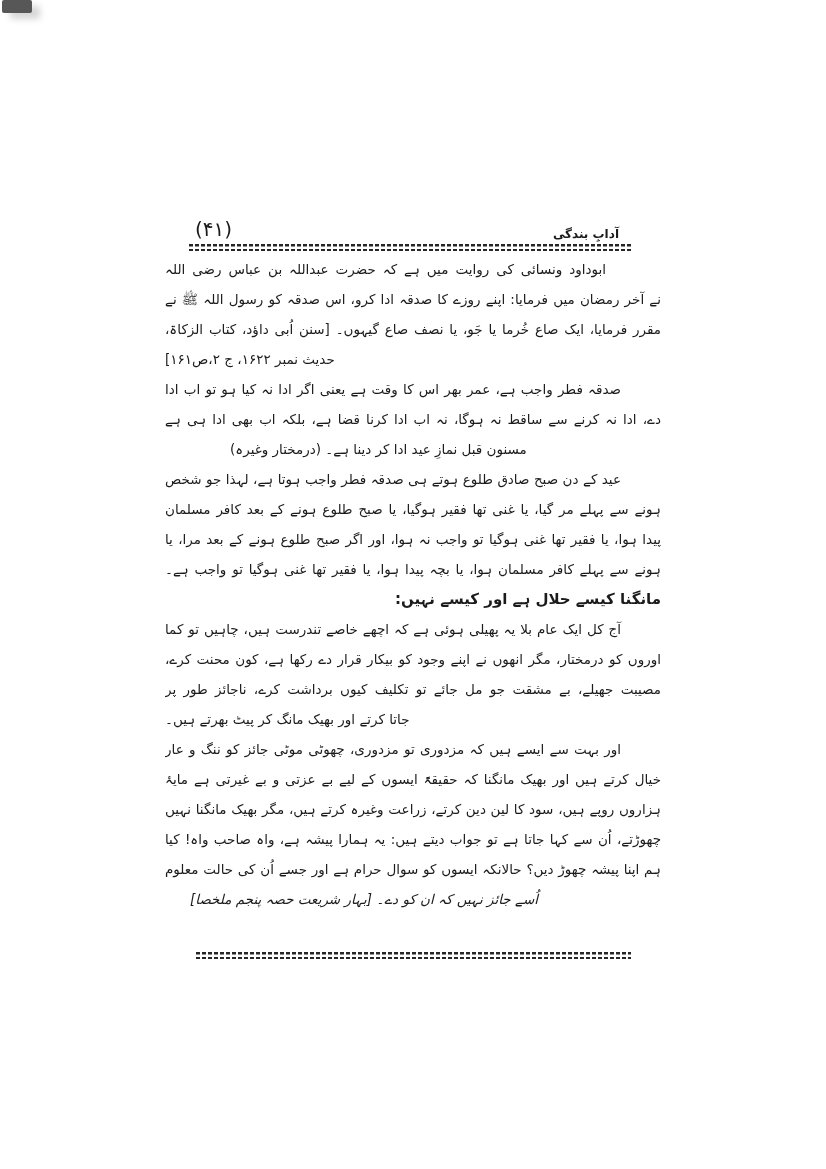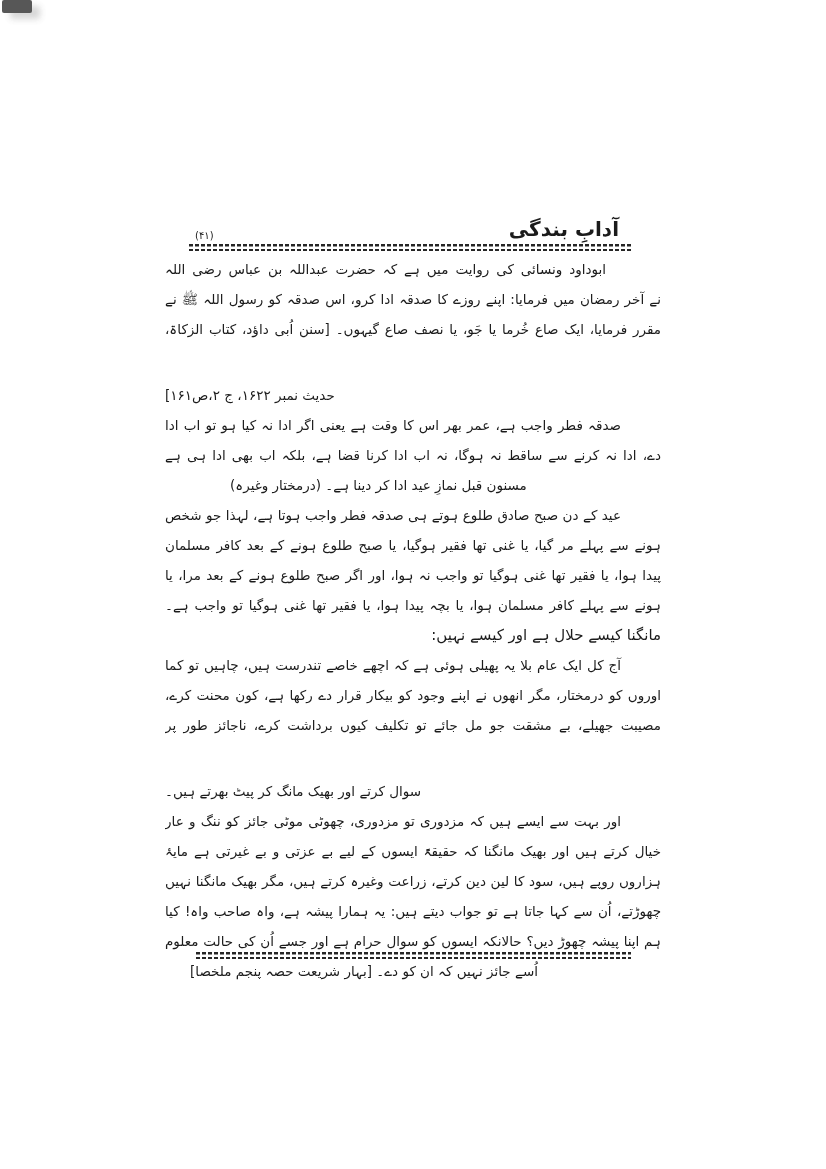--- a/index.html
+++ b/index.html
@@ -12,45 +12,45 @@
   .scan-artifact{
     position:absolute;top:0;left:2px;width:30px;height:13px;
     background:#3a3a3a;opacity:.85;border-radius:2px;
     box-shadow:8px 6px 6px rgba(120,120,120,.35);
   }
   .page-col{position:absolute;left:165px;width:496px;}
   
   .hdr{top:203px;height:40px;display:flex;flex-direction:row;
        justify-content:space-between;align-items:flex-end;direction:rtl;
        padding:0 42px 2px 30px;box-sizing:border-box;}
-  .hdr-title{font-size:20px;font-weight:bold;}
-  .hdr-pagenum{font-size:10px;letter-spacing:1px;}
+  .hdr-title{font-size:12px;font-weight:bold;}
+  .hdr-pagenum{font-size:20px;letter-spacing:1px;}
   
   .rule{
     position:absolute;height:7px;
     background:
       repeating-linear-gradient(90deg,#262626 0 4px,rgba(255,255,255,0) 4px 6px) left top/100% 2.5px no-repeat,
       repeating-linear-gradient(90deg,#262626 0 4px,rgba(255,255,255,0) 4px 6px) left bottom/100% 2.5px no-repeat;
   }
   .rule-top{top:244px;left:189px;width:443px;}
   .rule-bottom{top:952px;left:196px;width:435px;}
   
   .body-text{top:254px;direction:rtl;font-size:13.5px;}
   .ln{
     height:30px;line-height:30px;overflow:hidden;
     text-align:justify;text-align-last:justify;
     white-space:normal;
   }
   .ln.ind1{padding-right:55px;}
   .ln.ind2{padding-right:40px;}
-  .ln.endl{text-align:left;text-align-last:left;margin-top:36px;}
+  .ln.endl{text-align:left;text-align-last:left;}
   .ln.off65{padding-left:0;text-align:center;text-align-last:left;padding-left:65px;}
-  .ln.off25{text-align:left;text-align-last:left;padding-left:25px;}
+  .ln.off25{text-align:left;text-align-last:left;padding-left:25px;font-style:italic;}
   .ln.headline{
-    text-align-last:right;font-weight:normal;font-size:15px;
+    text-align-last:right;font-weight:bold;font-size:15px;
   }
 </style>
 </head>
 <body>
 
 <div class="scan-artifact"></div>
 
 <div class="page-col hdr" style="position:absolute;">
   <span class="hdr-title">آدابِ بندگی</span>
   <span class="hdr-pagenum">(۴۱)</span>
@@ -72,21 +72,21 @@
   <div class="ln ind2">عید کے دن صبح صادق طلوع ہوتے ہی صدقہ فطر واجب ہوتا ہے، لہذا جو شخص صبح</div>
   <div class="ln">ہونے سے پہلے مر گیا، یا غنی تھا فقیر ہوگیا، یا صبح طلوع ہونے کے بعد کافر مسلمان ہوا، یا بچہ</div>
   <div class="ln">پیدا ہوا، یا فقیر تھا غنی ہوگیا تو واجب نہ ہوا، اور اگر صبح طلوع ہونے کے بعد مرا، یا صبح طلوع</div>
   <div class="ln">ہونے سے پہلے کافر مسلمان ہوا، یا بچہ پیدا ہوا، یا فقیر تھا غنی ہوگیا تو واجب ہے۔ [عالمگیری]</div>
 
   <div class="ln headline">مانگنا کیسے حلال ہے اور کیسے نہیں:</div>
 
   <div class="ln ind2">آج کل ایک عام بلا یہ پھیلی ہوئی ہے کہ اچھے خاصے تندرست ہیں، چاہیں تو کما کر</div>
   <div class="ln">اوروں کو درمختار، مگر انھوں نے اپنے وجود کو بیکار قرار دے رکھا ہے، کون محنت کرے،</div>
   <div class="ln">مصیبت جھیلے، بے مشقت جو مل جائے تو تکلیف کیوں برداشت کرے، ناجائز طور پر</div>
-  <div class="ln endl">سوال کرتے اور بھیک مانگ کر پیٹ بھرتے ہیں۔</div>
+  <div class="ln endl">جاتا کرتے اور بھیک مانگ کر پیٹ بھرتے ہیں۔</div>
 
   <div class="ln ind2">اور بہت سے ایسے ہیں کہ مزدوری تو مزدوری، چھوٹی موٹی جائز کو ننگ و عار</div>
   <div class="ln">خیال کرتے ہیں اور بھیک مانگنا کہ حقیقۃً ایسوں کے لیے بے عزتی و بے غیرتی ہے مایۂ</div>
   <div class="ln">ہزاروں روپے ہیں، سود کا لین دین کرتے، زراعت وغیرہ کرتے ہیں، مگر بھیک مانگنا نہیں</div>
   <div class="ln">چھوڑتے، اُن سے کہا جاتا ہے تو جواب دیتے ہیں: یہ ہمارا پیشہ ہے، واہ صاحب واہ! کیا</div>
   <div class="ln">ہم اپنا پیشہ چھوڑ دیں؟ حالانکہ ایسوں کو سوال حرام ہے اور جسے اُن کی حالت معلوم ہو،</div>
   <div class="ln off25">اُسے جائز نہیں کہ ان کو دے۔ [بہار شریعت حصہ پنجم ملخصا]</div>
 
 </div>
 

